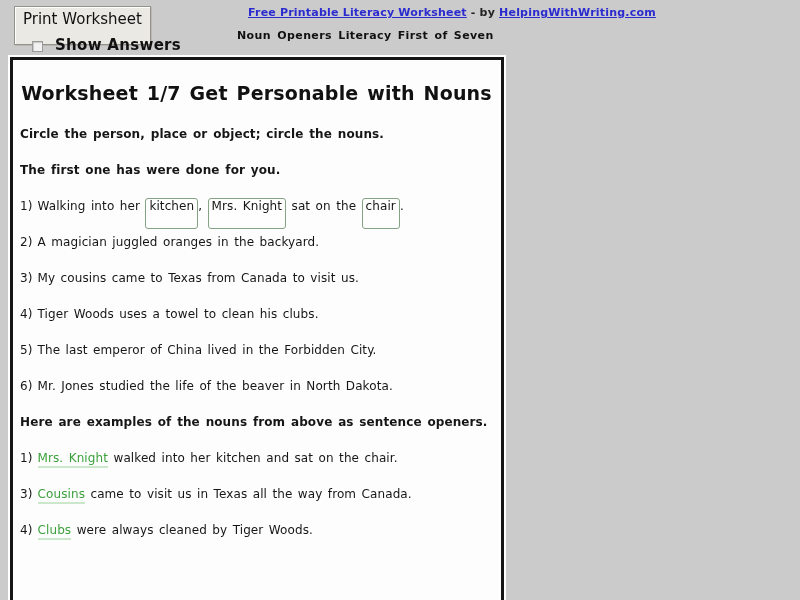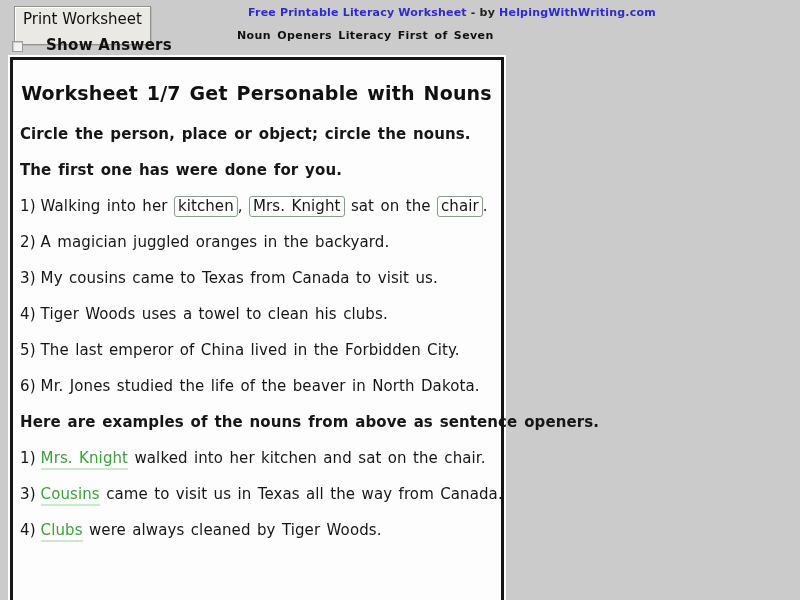--- a/index.html
+++ b/index.html
@@ -21,22 +21,22 @@
     position:absolute;left:14px;top:6px;
     font-family:"DejaVu Sans", sans-serif;
     font-size:15px;color:#111;
     background:#ebe9e3;
     border:1px solid #94928b;
     box-shadow:inset 1px 1px 0 #ffffff, 1px 1px 0 #b9b7b1;
     padding:3px 8px 16px 8px;
     cursor:pointer;
   }
   .show-answers{
-    position:absolute;left:12px;top:36px;
-    display:flex;align-items:center;gap:23px;
+    position:absolute;left:32px;top:36px;
+    display:flex;align-items:center;gap:12px;
   }
   .show-answers input{
     appearance:none;-webkit-appearance:none;
     width:11px;height:11px;
     background:#f2f2f2;
     border:1px solid #9a9a9a;
     box-shadow:inset 1px 1px 1px #c9c9c9;
     margin-top:2px;
   }
   .show-answers label{
@@ -44,20 +44,21 @@
     letter-spacing:.3px;
   }
   
   .hdr-links{
     position:absolute;left:248px;top:6px;
     font-size:11px;font-weight:bold;color:#222;
     letter-spacing:.2px;white-space:nowrap;
   }
   .hdr-links a{
     color:var(--link-blue);
+    text-decoration:underline;
     cursor:pointer;
   }
   .hdr-subtitle{
     position:absolute;left:237px;top:29px;
     font-size:11px;font-weight:bold;color:#111;
     letter-spacing:.4px;word-spacing:2px;white-space:nowrap;
   }
   
   .sheet{
     position:absolute;left:10px;top:57px;
@@ -67,32 +68,32 @@
     box-shadow:0 0 0 2px #ffffff;
     padding:16px 8px 0 7px;
   }
   .sheet-title{
     text-align:center;
     font-size:19px;font-weight:bold;color:#111;
     word-spacing:2px;letter-spacing:.2px;
     margin:6px 0 20px 0;
   }
   .line{
-    font-size:15px;color:#161616;
+    font-size:12px;color:#161616;
     word-spacing:1.5px;letter-spacing:.1px;
     margin-bottom:15px;line-height:21px;
     white-space:nowrap;
   }
   .line.bold{font-weight:bold;}
   .num{margin-right:5px;}
   .boxed{
     border:1px solid var(--box-border);
     border-radius:3px;
     background:#fdfefd;
-    padding:0 3px 1px 3px;
+    padding:0 3px 15px 3px;
   }
   .noun{
     color:var(--noun-green);
     border-bottom:2px solid var(--noun-underline);
     padding-bottom:1px;
   }
 </style>
 </head>
 <body>
 

